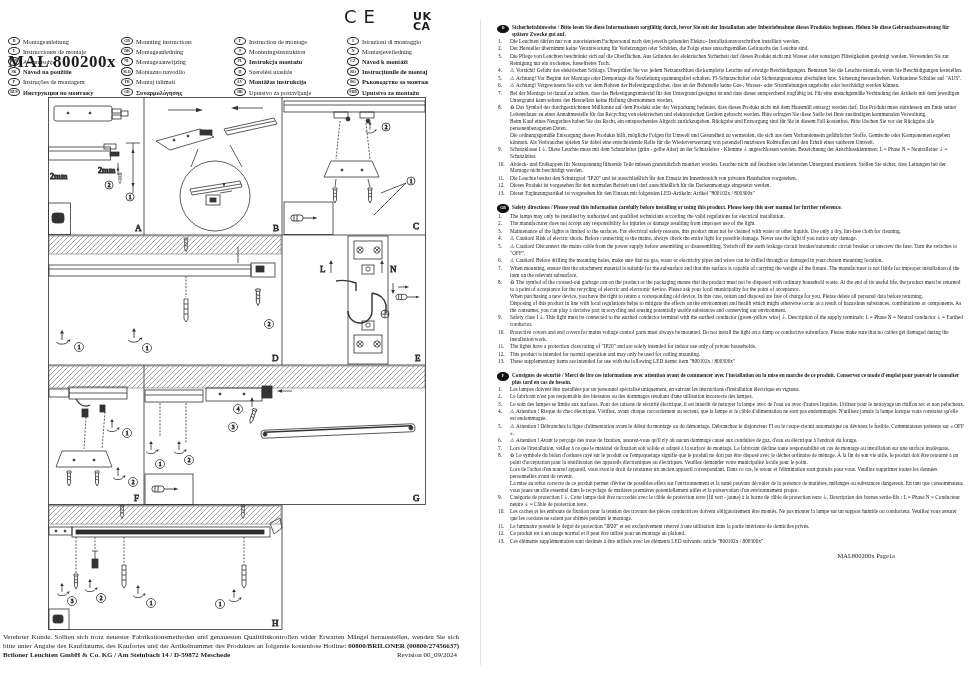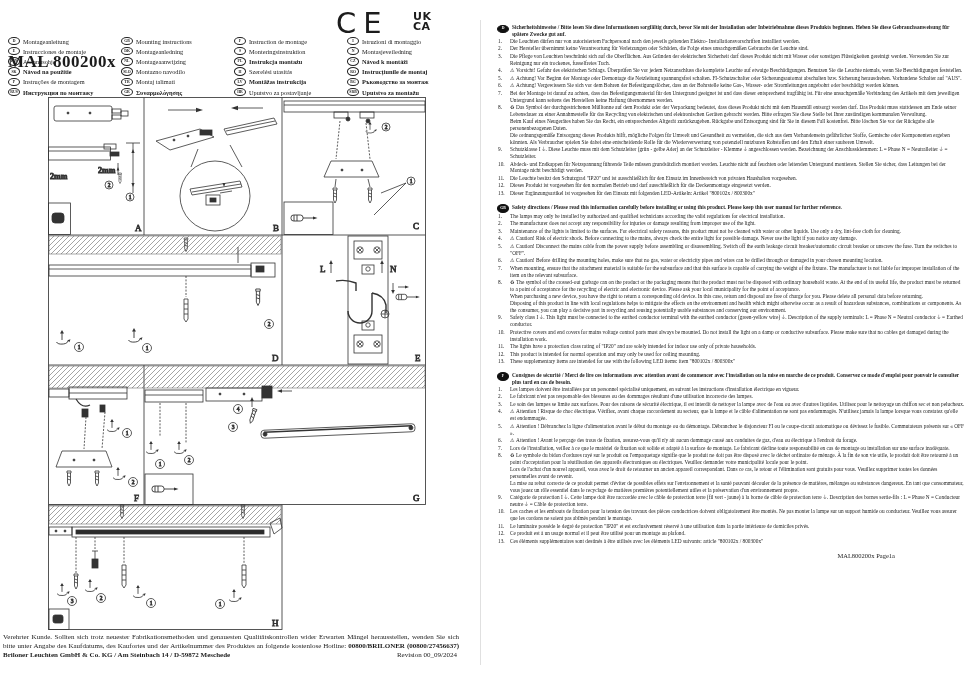--- a/index.html
+++ b/index.html
@@ -1,21 +1,21 @@
 <!DOCTYPE html>
 <html><head>
 <meta charset="utf-8">
 <style>
   html,body{margin:0;padding:0;background:#e8e8e8;}
   .sheet{position:relative;width:970px;height:687px;background:#ffffff;overflow:hidden;
          font-family:"Liberation Serif", serif;color:#1c1c1c;}
   
   .doc-title{position:absolute;left:8px;top:4px;font-size:17px;font-weight:bold;letter-spacing:.5px;margin-top:48px;}
-  .ce-mark{position:absolute;left:336px;top:6px;font-family:"DejaVu Sans",sans-serif;
-           font-size:29px;font-weight:500;letter-spacing:7px;text-align:right;}
+  .ce-mark{position:absolute;left:344px;top:6px;font-family:"DejaVu Sans",sans-serif;
+           font-size:18px;font-weight:500;letter-spacing:7px;text-align:right;}
   .ukca{position:absolute;left:413px;top:12px;font-family:"DejaVu Sans",sans-serif;
         font-size:11px;font-weight:bold;line-height:10px;letter-spacing:.5px;}
   .lang-grid{position:absolute;left:8px;top:36px;width:452px;display:grid;
              grid-template-columns:repeat(4,1fr);grid-template-rows:repeat(6,10.2px);
              grid-auto-flow:column;}
   .lang-item{display:flex;align-items:center;font-size:6.3px;white-space:nowrap;overflow:hidden;}
   .lang-item.b{font-weight:bold;}
   .badge{display:inline-flex;justify-content:center;align-items:center;flex:none;
          min-width:8px;height:6.4px;padding:0 1px;margin-right:3px;border:0.8px solid #222;
          border-radius:50%;font-size:3.8px;font-weight:bold;letter-spacing:0;}

